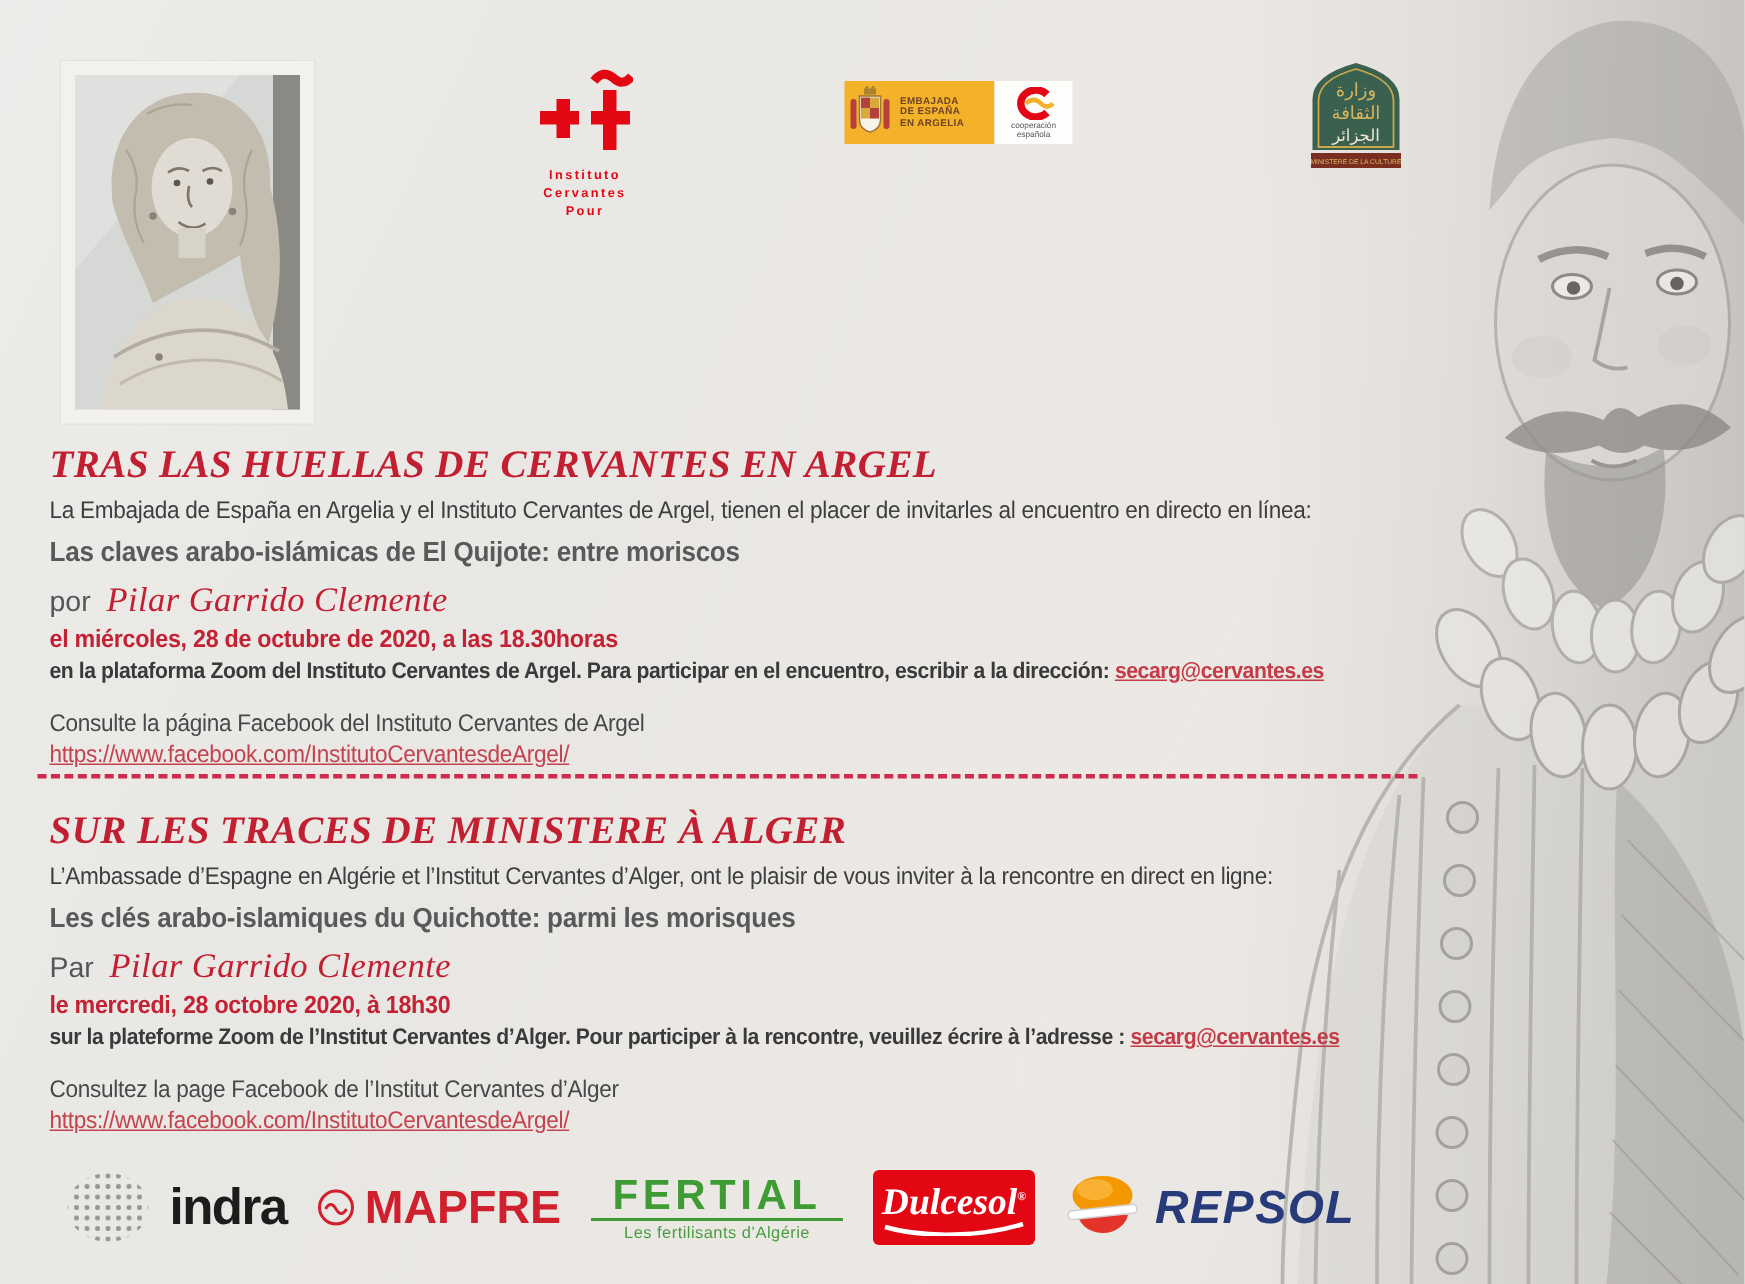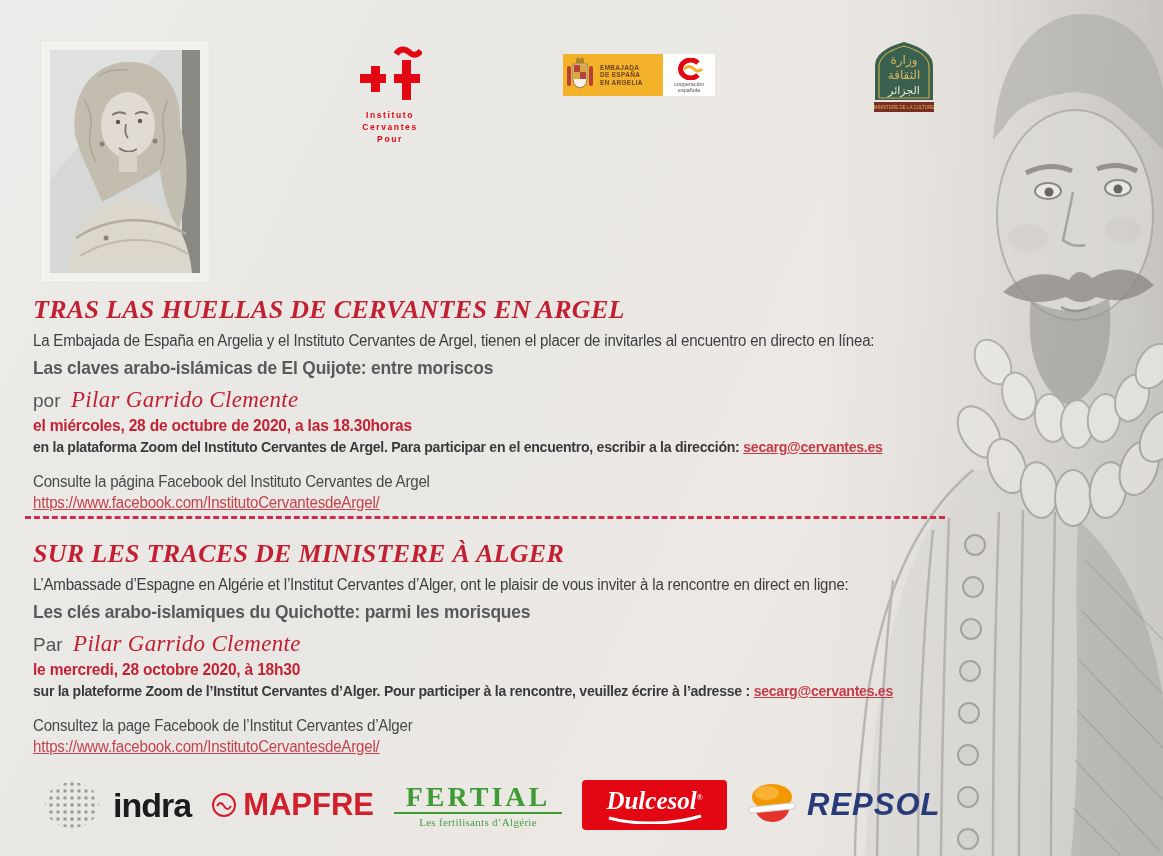--- a/index.html
+++ b/index.html
@@ -42,25 +42,25 @@
   .fb-url{font-size:16px;line-height:21px;color:#c4424e;text-decoration:underline;letter-spacing:-.2px;}
   .divider{position:absolute;left:25px;top:516px;width:920px;border-top:3px dashed #cf2b4e;}
   a{cursor:pointer;}
   
   .sponsors{position:absolute;left:45px;top:776px;height:58px;display:flex;align-items:center;gap:20px;}
   .sp-group{display:flex;align-items:center;}
   .indra-sphere{width:54px;height:46px;border-radius:50%;
     background-image:radial-gradient(#979797 1.5px, transparent 1.9px);background-size:7px 7px;background-position:center;}
   .indra-text{margin-left:14px;font-size:34px;font-weight:bold;color:#1c1c1c;letter-spacing:-1px;text-transform:lowercase;}
   .mapfre-text{margin-left:6px;font-size:31px;font-weight:bold;color:#d0202e;letter-spacing:0;}
-  .fertial{width:168px;text-align:center;font-family:Liberation Serif, serif;}
+  .fertial{width:168px;text-align:center;}
   .fertial-text{font-size:28px;font-weight:bold;color:#3f9c35;letter-spacing:3px;line-height:28px;}
   .fertial-rule{border-top:2px solid #3f9c35;margin:1px 0 2px 0;}
   .fertial-tag{font-size:11px;color:#4a9c43;letter-spacing:.3px;}
-  .dulcesol-box{width:145px;height:50px;background:#e30613;border-radius:4px;display:flex;flex-direction:column;
+  .dulcesol-box{width:108px;height:50px;background:#e30613;border-radius:4px;display:flex;flex-direction:column;
     align-items:center;justify-content:center;}
   .dulcesol-text{color:#fff;font-family:"Liberation Serif",serif;font-style:italic;font-weight:bold;font-size:25px;line-height:24px;}
   .dulcesol-reg{font-size:8px;vertical-align:super;}
   .repsol-text{margin-left:10px;font-size:31px;font-weight:bold;font-style:italic;color:#273a7a;letter-spacing:1px;}
 </style>
 </head>
 <body>
 
 <div class="page">
 

